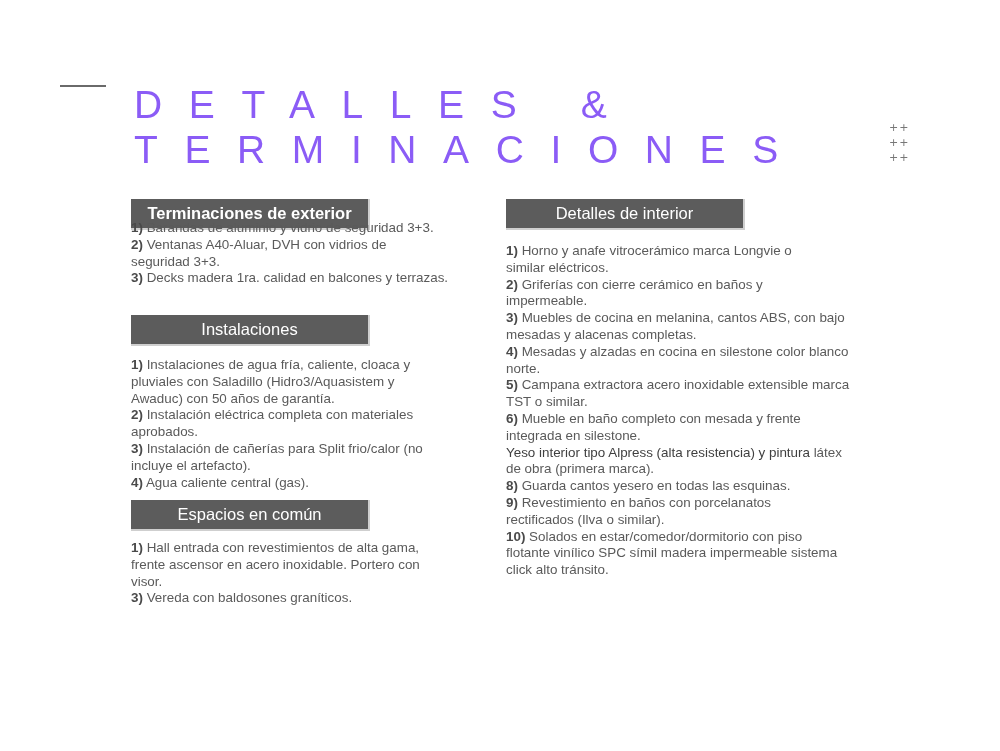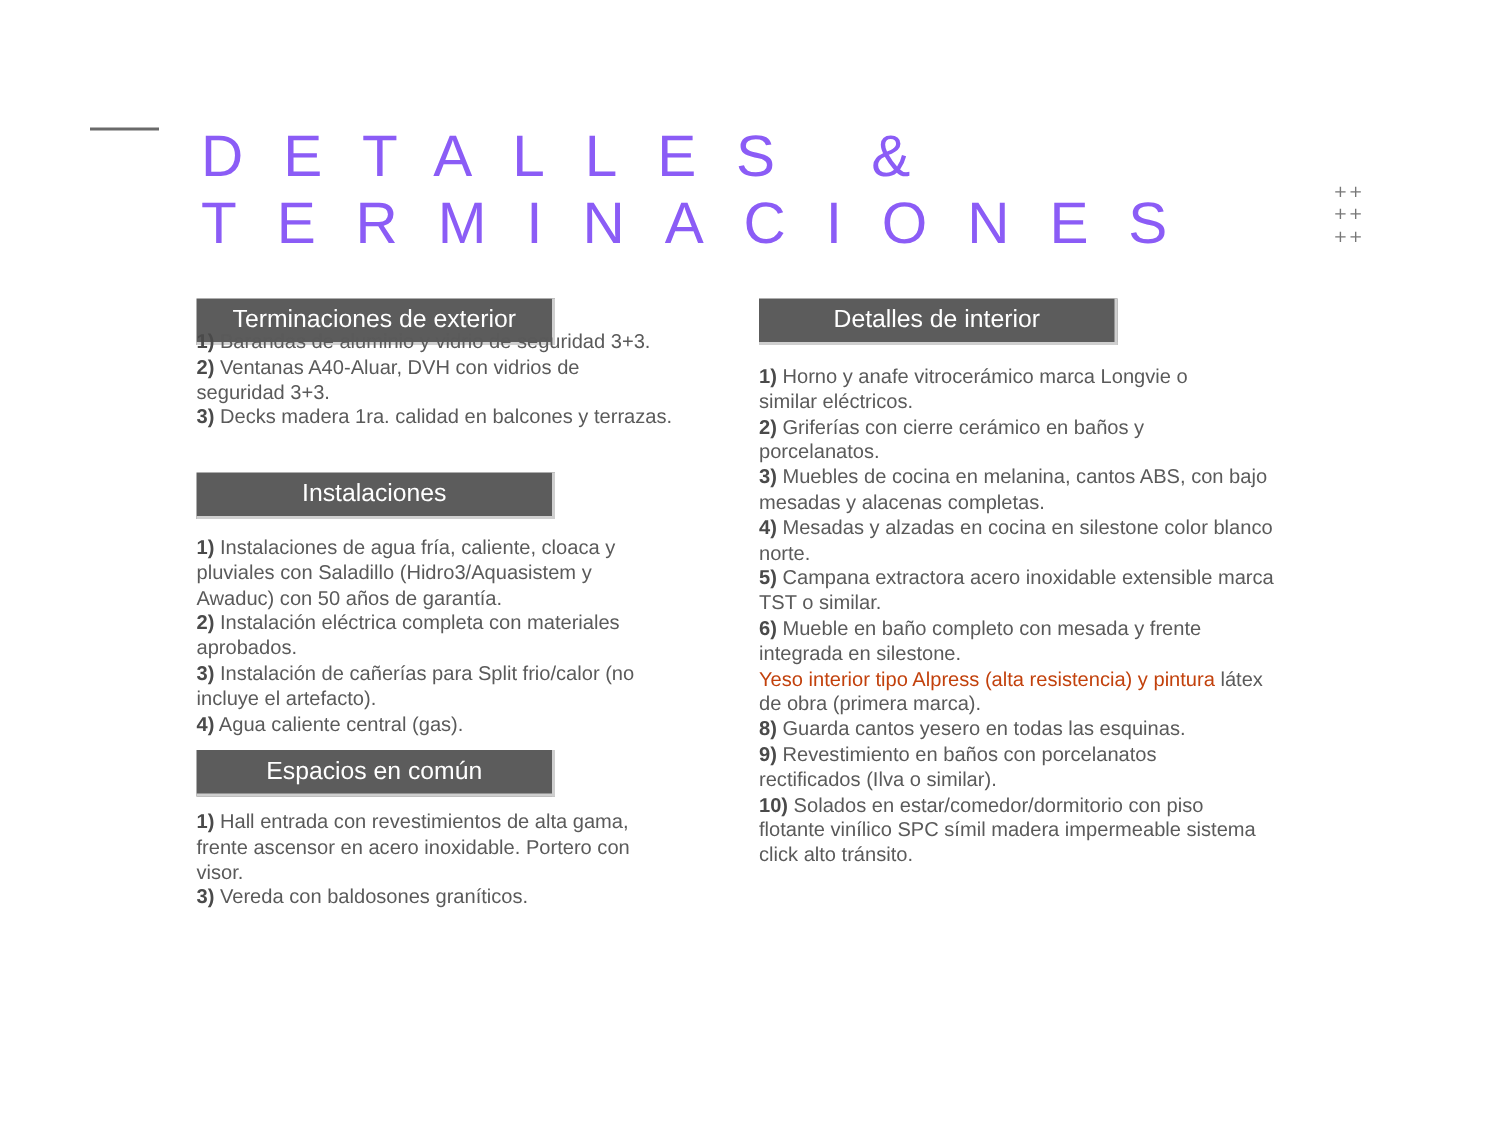--- a/index.html
+++ b/index.html
@@ -69,39 +69,39 @@
       color: #5a5a5a;
     }
     .section-body p {
       margin: 0;
     }
     .num {
       font-weight: bold;
       color: #4a4a4a;
     }
     .dark {
-      color: #c2410c;
+      color: #404040;
       margin-top: 40px;
     }
   </style>
 </head>
 <body>
 
 <div class="dash"></div>
 
 <div class="title-line l1">DETALLES &amp;</div>
 <div class="title-line l2">TERMINACIONES</div>
 
 <div class="plus-deco">
   <div>++</div>
   <div>++</div>
   <div>++</div>
 </div>
 
-<div class="section-bar" style="left:131px; top:199px;">Terminaciones de exterior</div>
+<div class="section-bar" style="left:131px; top:199px;font-weight:bold;">Terminaciones de exterior</div>
 <div class="section-body" style="left:131px; top:220px; width:350px;">
   <p><span class="num">1)</span><span> Barandas de aluminio y vidrio de seguridad 3+3.</span></p>
   <p style="width:290px;"><span class="num">2)</span><span> Ventanas A40-Aluar, DVH con vidrios de seguridad 3+3.</span></p>
   <p><span class="num">3)</span><span> Decks madera 1ra. calidad en balcones y terrazas.</span></p>
 </div>
 
 <div class="section-bar" style="left:131px; top:315px;text-align:center;">Instalaciones</div>
 <div class="section-body" style="left:131px; top:357px; width:330px;">
   <p style="width:305px;"><span class="num">1)</span><span> Instalaciones de agua fría, caliente, cloaca y pluviales con Saladillo (Hidro3/Aquasistem y Awaduc) con 50 años de garantía.</span></p>
   <p style="width:310px;"><span class="num">2)</span><span> Instalación eléctrica completa con materiales aprobados.</span></p>
@@ -111,21 +111,21 @@
 
 <div class="section-bar" style="left:131px; top:500px;">Espacios en común</div>
 <div class="section-body" style="left:131px; top:540px; width:320px;">
   <p style="width:316px;"><span class="num">1)</span><span> Hall entrada con revestimientos de alta gama, frente ascensor en acero inoxidable. Portero con visor.</span></p>
   <p><span class="num">3)</span><span> Vereda con baldosones graníticos.</span></p>
 </div>
 
 <div class="section-bar" style="left:506px; top:199px;">Detalles de interior</div>
 <div class="section-body" style="left:506px; top:243px; width:345px;">
   <p style="width:315px;"><span class="num">1)</span><span> Horno y anafe vitrocerámico marca Longvie o similar eléctricos.</span></p>
-  <p style="width:290px;"><span class="num">2)</span><span> Griferías con cierre cerámico en baños y porcelanatos.</span></p>
+  <p style="width:290px;"><span class="num">2)</span><span> Griferías con cierre cerámico en baños y impermeable.</span></p>
   <p><span class="num">3)</span><span> Muebles de cocina en melanina, cantos ABS, con bajo mesadas y alacenas completas.</span></p>
   <p><span class="num">4)</span><span> Mesadas y alzadas en cocina en silestone color blanco norte.</span></p>
   <p><span class="num">5)</span><span> Campana extractora acero inoxidable extensible marca TST o similar.</span></p>
   <p><span class="num">6)</span><span> Mueble en baño completo con mesada y frente integrada en silestone.</span></p>
   <p><span class="dark">Yeso interior tipo Alpress (alta resistencia) y pintura</span><span> látex de obra (primera marca).</span></p>
   <p><span class="num">8)</span><span> Guarda cantos yesero en todas las esquinas.</span></p>
   <p style="width:300px;"><span class="num">9)</span><span> Revestimiento en baños con porcelanatos rectificados (Ilva o similar).</span></p>
   <p style="width:335px;"><span class="num">10)</span><span> Solados en estar/comedor/dormitorio con piso flotante vinílico SPC símil madera impermeable sistema click alto tránsito.</span></p>
 </div>
 

